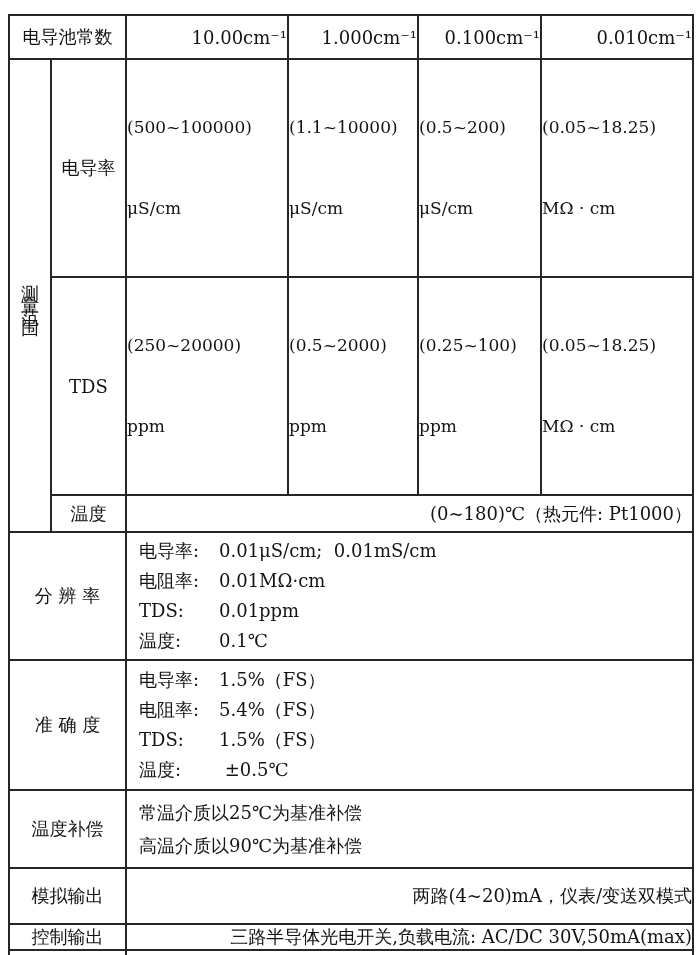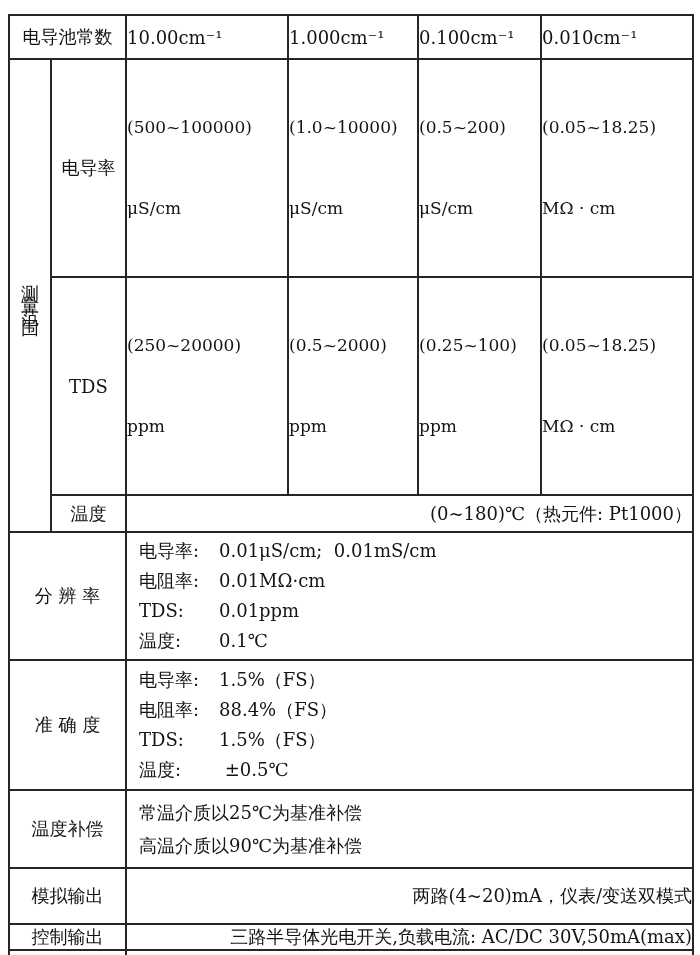--- a/index.html
+++ b/index.html
@@ -22,21 +22,21 @@
     vertical-align:middle;
     font-size:18px;
     overflow:hidden;
   }
   
   tr.h44{height:44px} tr.h67{height:67px} tr.h37{height:37px}
   tr.h128{height:128px} tr.h130{height:130px} tr.h79{height:78px}
   tr.h42{height:56px} tr.h40{height:25px} tr.h38{height:38px}
   
   td.lbl{text-align:center;white-space:pre-wrap}
-  td.cen{text-align:left;white-space:pre-wrap}
+  td.cen{text-align:right;white-space:pre-wrap}
   td.cen2{text-align:left;font-size:17px;line-height:27px;white-space:pre-wrap}
   td.cen2 div{white-space:pre-wrap}
   td.left{text-align:right;padding-left:11px;white-space:pre-wrap}
   td.multi{padding-left:12px;padding-top:2px;padding-bottom:2px}
   .kv{line-height:30px;white-space:pre-wrap}
   .kv .k{display:inline-block;min-width:80px;white-space:pre-wrap}
   .kv .v{white-space:pre-wrap}
   td.multi2 div{line-height:33px;white-space:pre-wrap}
   td.vtd{text-align:center}
   .vert{
@@ -73,21 +73,21 @@
   <tr class="h67">
     <td rowspan="3" class="vtd">
       <span class="vert">测量范围</span>
     </td>
     <td class="lbl">电导率</td>
     <td class="cen2">
       <div>(500~100000)</div>
       <div>μS/cm</div>
     </td>
     <td class="cen2">
-      <div>(1.0~10000)</div>
+      <div>(1.1~10000)</div>
       <div>μS/cm</div>
     </td>
     <td class="cen2">
       <div>(0.5~200)</div>
       <div>μS/cm</div>
     </td>
     <td class="cen2">
       <div>(0.05~18.25)</div>
       <div>MΩ · cm</div>
     </td>
@@ -125,21 +125,21 @@
       <div class="kv"><span class="k">电阻率:</span><span class="v">0.01MΩ·cm</span></div>
       <div class="kv"><span class="k">TDS:</span><span class="v">0.01ppm</span></div>
       <div class="kv"><span class="k">温度:</span><span class="v">0.1℃</span></div>
     </td>
   </tr>
 
   <tr class="h130">
     <td colspan="2" class="lbl">准 确 度</td>
     <td colspan="4" class="multi">
       <div class="kv"><span class="k">电导率:</span><span class="v">1.5%（FS）</span></div>
-      <div class="kv"><span class="k">电阻率:</span><span class="v">88.4%（FS）</span></div>
+      <div class="kv"><span class="k">电阻率:</span><span class="v">5.4%（FS）</span></div>
       <div class="kv"><span class="k">TDS:</span><span class="v">1.5%（FS）</span></div>
       <div class="kv"><span class="k">温度:</span><span class="v"> ±0.5℃</span></div>
     </td>
   </tr>
 
   <tr class="h79">
     <td colspan="2" class="lbl">温度补偿</td>
     <td colspan="4" class="multi multi2">
       <div>常温介质以25℃为基准补偿</div>
       <div>高温介质以90℃为基准补偿</div>

